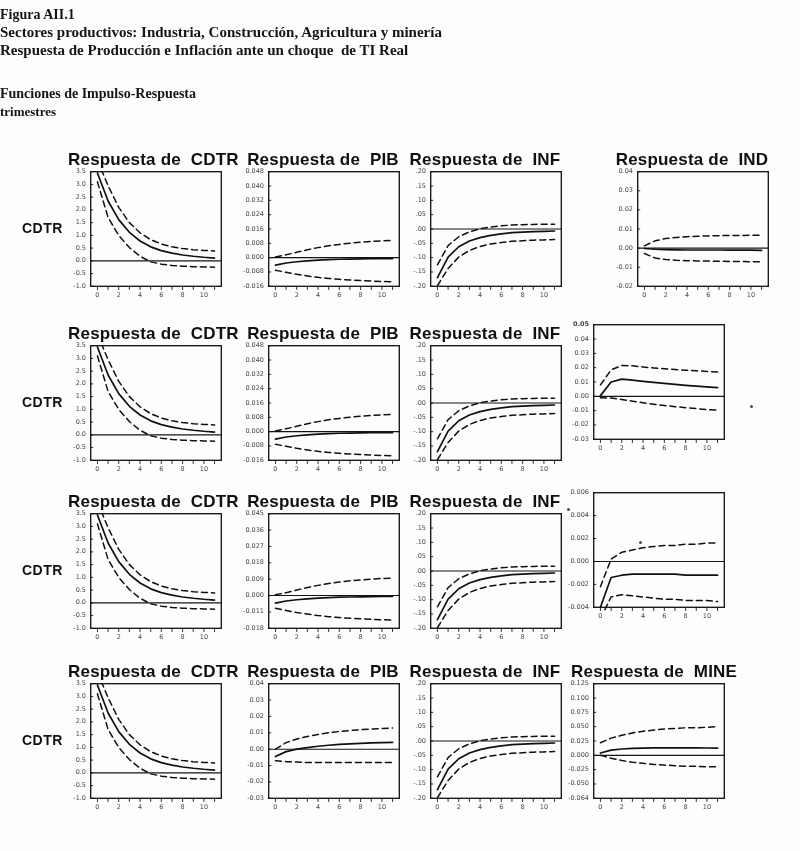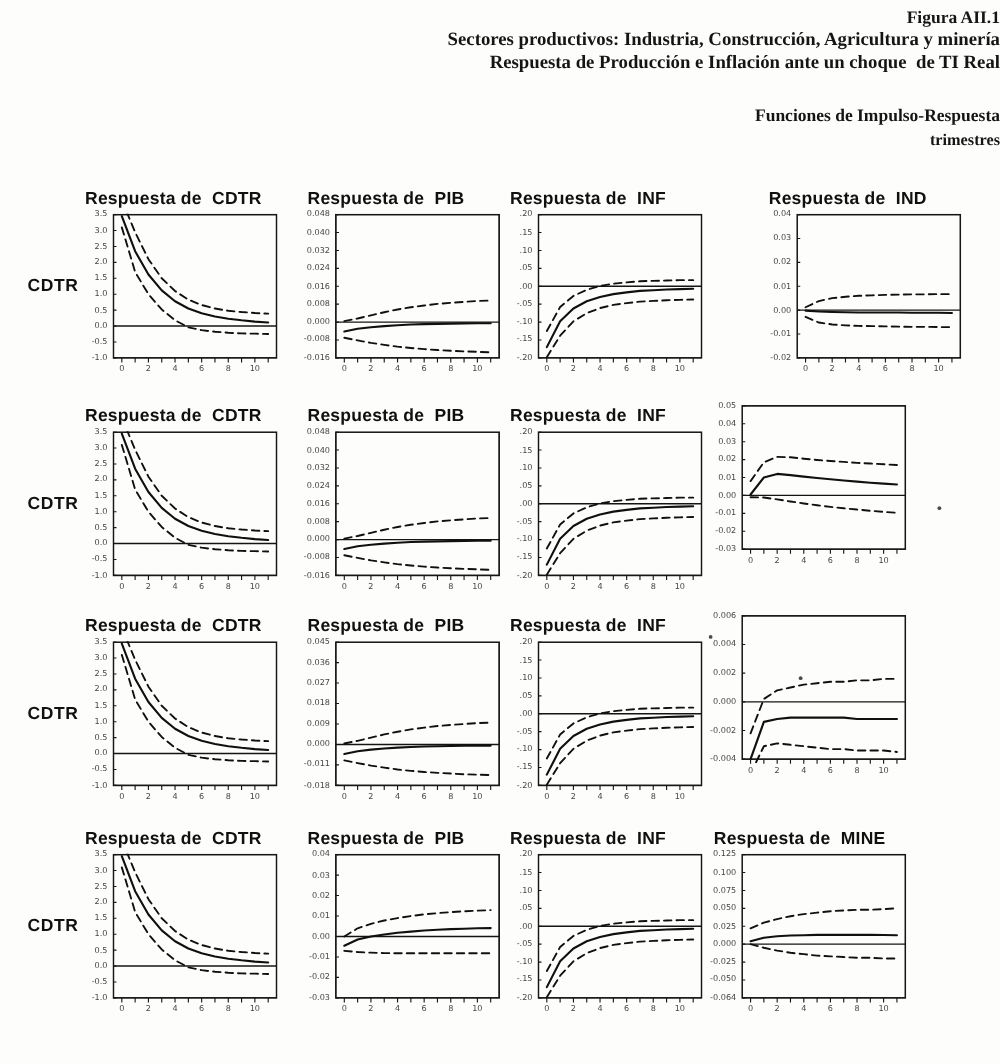--- a/index.html
+++ b/index.html
@@ -1,29 +1,29 @@
 <!DOCTYPE html>
 <html><head>
 <meta charset="utf-8">
 <style>
   html,body{margin:0;padding:0;background:#e8e8e8}
   .page{position:relative;width:800px;height:851px;background:#fdfdfb;
         font-family:"Liberation Serif",serif;color:#151515;overflow:hidden}
-  .hdr{text-align:right;font-weight:700;white-space:pre}
+  .hdr{text-align:left;font-weight:700;white-space:pre}
   .t1{padding-top:7px;font-size:14px}
   .t2{font-size:15px;margin-top:1px}
   .t3{margin-top:27px;font-size:14px}
   .t4{font-size:13px;margin-top:2px}
   #grid{position:absolute;left:0;top:0;width:800px;height:851px}
   .irf-row{position:absolute;left:0;width:800px;height:162px}
   .row-label{position:absolute;left:22px;font-family:"Liberation Sans",sans-serif;
              font-weight:700;font-size:14px;letter-spacing:.5px;color:#111}
   .cell{position:absolute;top:0;width:154px}
-  .chart-title{font-family:"Liberation Sans",sans-serif;font-weight:700;font-size:14px;
-               white-space:pre;height:21px;letter-spacing:.2px;color:#101010}
+  .chart-title{font-family:"Liberation Sans",sans-serif;font-weight:700;font-size:17px;
+               text-align:center;white-space:pre;height:21px;letter-spacing:.2px;color:#101010}
   .plotwrap{position:relative;height:120px}
   .yticks{position:absolute;left:0;top:0;width:20px;height:116px}
   .ytick{position:absolute;right:2px;font-size:6.5px;line-height:7px;color:#2b2b2b;
          font-family:"DejaVu Sans",sans-serif;opacity:.88}
   .plot-svg{position:absolute;left:22px;top:0}
   .xticks{position:relative;margin-left:22px;width:132px;height:10px}
   .xtick{position:absolute;top:0;font-size:6.5px;color:#2b2b2b;
          font-family:"DejaVu Sans",sans-serif;transform:translateX(-50%);opacity:.88}
   .speck{position:absolute;width:3px;height:3px;background:#4a4a4a;border-radius:50%}
 </style>
@@ -402,21 +402,21 @@
             <span class="xtick" style="left: 28.7419px;">2</span>
             <span class="xtick" style="left: 50.0323px;">4</span>
             <span class="xtick" style="left: 71.3226px;">6</span>
             <span class="xtick" style="left: 92.6129px;">8</span>
             <span class="xtick" style="left: 113.903px;">10</span>
           </div>
         </div>
         <div class="cell" style="left: 571px;">
           <div class="plotwrap">
             <div class="yticks">
-              <span class="ytick" style="top: -2.8px;">0.05</span>
+              <span class="ytick" style="top: -2.8px; font-weight: bold;">0.05</span>
               <span class="ytick" style="top: 11.525px;">0.04</span>
               <span class="ytick" style="top: 25.85px;">0.03</span>
               <span class="ytick" style="top: 40.175px;">0.02</span>
               <span class="ytick" style="top: 54.5px;">0.01</span>
               <span class="ytick" style="top: 68.825px;">0.00</span>
               <span class="ytick" style="top: 83.15px;">-0.01</span>
               <span class="ytick" style="top: 97.475px;">-0.02</span>
               <span class="ytick" style="top: 111.8px;">-0.03</span>
             </div>
             <svg width="132" height="120" viewBox="0 0 132 120" class="plot-svg">

